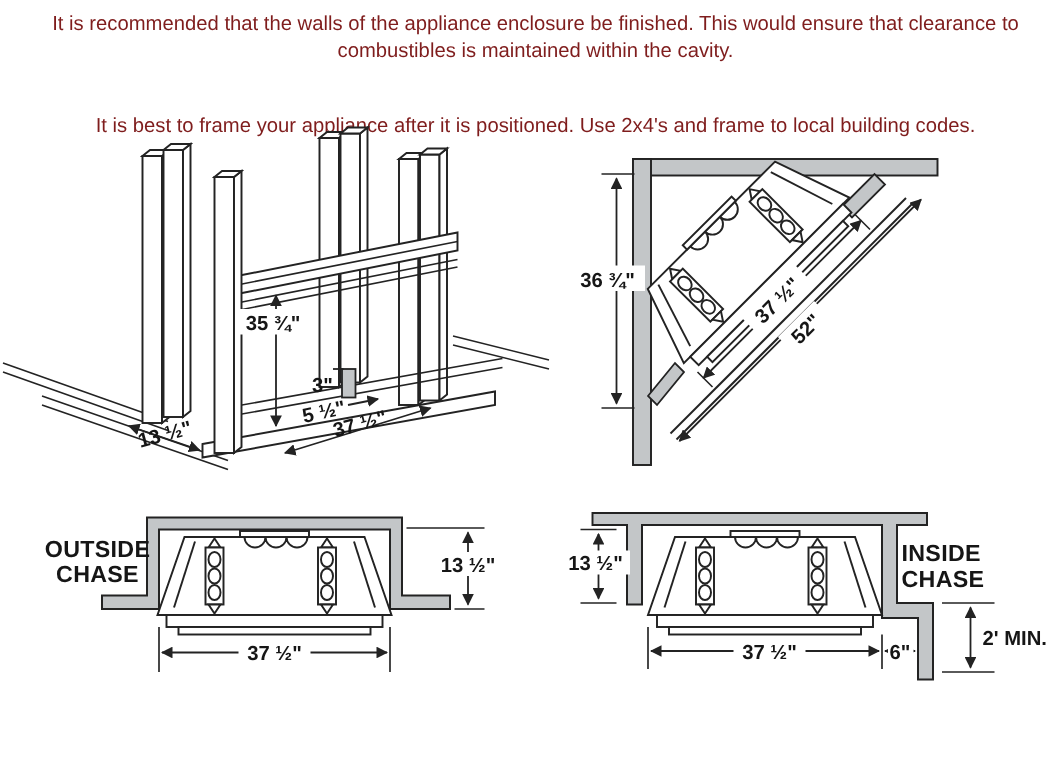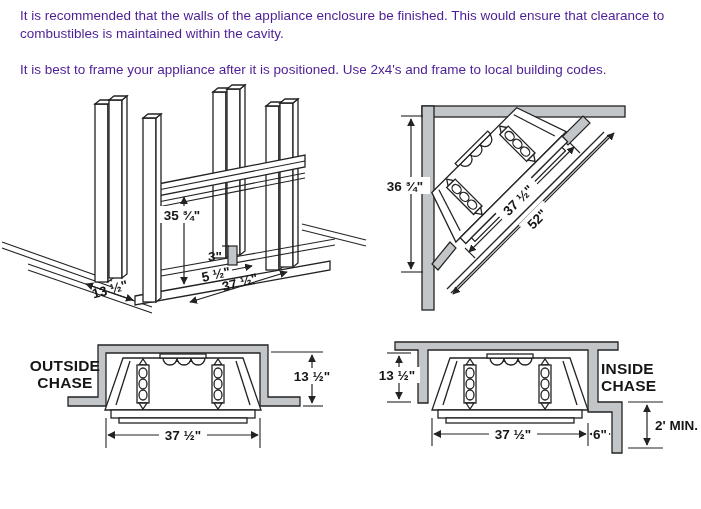--- a/index.html
+++ b/index.html
@@ -2,24 +2,24 @@
 <html><head>
 <meta charset="utf-8">
 <style>
   html,body{margin:0;padding:0;}
   body{
     width:701px;height:509px;position:relative;background:#ffffff;
     font-family:"Liberation Sans",sans-serif;overflow:hidden;
   }
   .para{
     position:absolute;left:20px;width:674px;
-    font-size:13.5px;line-height:17.5px;color:#4c1d95;font-weight:400;
+    font-size:13.5px;line-height:17.5px;color:#7f1d1d;font-weight:400;text-align:center;
   }
   #p1{top:7px}
-  #p2{top:61px}
+  #p2{top:75px}
   svg{position:absolute;overflow:visible}
   svg text{
     font-family:"Liberation Sans",sans-serif;
     font-weight:600;font-size:13.5px;fill:#161616;
   }
   svg text.big{font-size:15.5px;letter-spacing:.2px}
   .ln{stroke:#232323;stroke-width:1.3;fill:none}
   .thin{stroke:#232323;stroke-width:1.1;fill:none}
   .wh{fill:#ffffff;stroke:#232323;stroke-width:1.3}
   .dim{stroke:#232323;stroke-width:1.2;fill:none}

